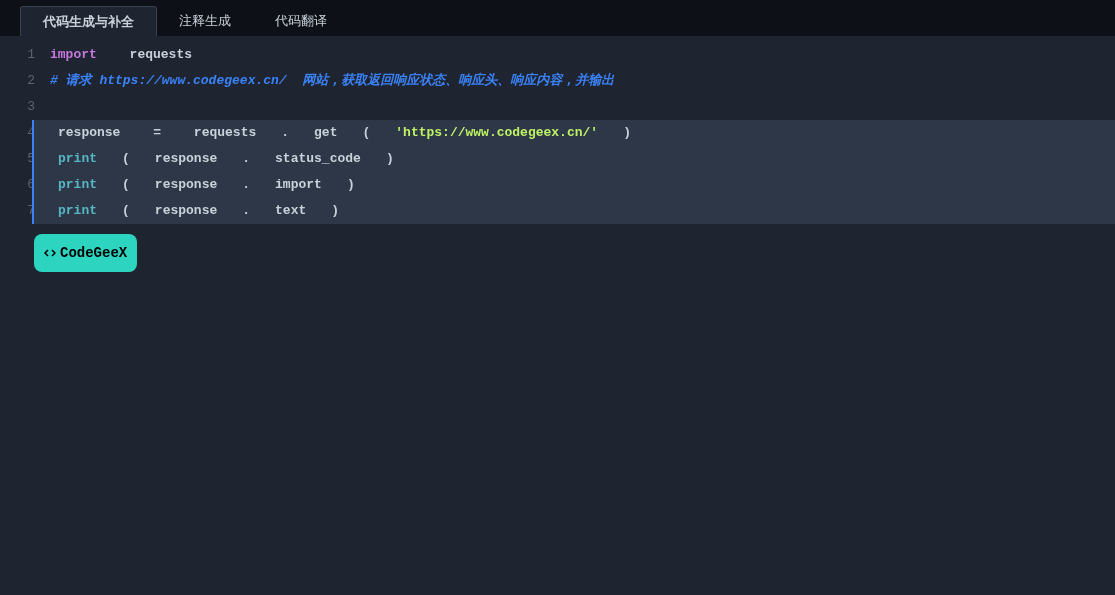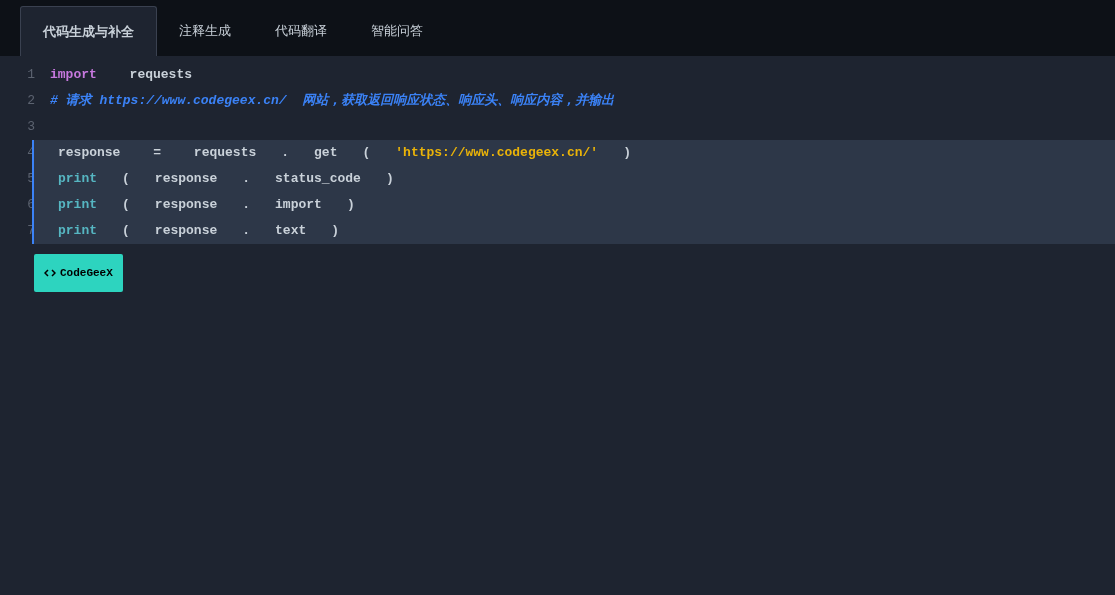--- a/index.html
+++ b/index.html
@@ -11,21 +11,21 @@
       background: #1e2430;
       font-family: "Helvetica Neue", Arial, sans-serif;
       width: 1115px;
       height: 595px;
       overflow: hidden;
       color: #c9d1d9;
     }
     .tabs {
       display: flex;
       background: #0d1117;
-      height: 56px;
+      height: 36px;
       padding-left: 20px;
       padding-top: 6px;
       gap: 0;
     }
     .tab {
       padding: 8px 22px;
       color: #c9d1d9;
       font-size: 13px;
       cursor: pointer;
       user-select: none;
@@ -78,50 +78,49 @@
       padding-left: 24px;
       margin-left: -18px;
     }
     .line:not(.highlighted) {
       padding-left: 0;
     }
     .kw { color: #c678dd; }
     .plain { color: #c9d1d9; }
     .comment { color: #3b82f6; font-style: italic; }
     .func { color: #56b6c2; }
-    .str { color: #eab308; }
+    .str { color: #bef264; }
     .punct { color: #c9d1d9; }
     .badge-container {
       margin-top: 10px;
       margin-left: -16px;
     }
     .badge {
       display: inline-flex;
       align-items: center;
       background: #2dd4bf;
       color: #000;
-      font-size: 11px;
+      font-size: 14px;
       font-weight: bold;
       padding: 6px 10px;
-      border-radius: 2px;
+      border-radius: 8px;
       gap: 4px;
     }
     .badge svg {
       width: 12px;
       height: 12px;
     }
   </style>
 </head>
 <body>
 
 <div class="tabs">
   <div class="tab active">代码生成与补全</div>
   <div class="tab">注释生成</div>
   <div class="tab">代码翻译</div>
-  <div class="tab">智能问答</div>
 </div>
 
 <div class="editor">
   <div class="gutter">
     <div>1</div>
     <div>2</div>
     <div>3</div>
     <div>4</div>
     <div>5</div>
     <div>6</div>

